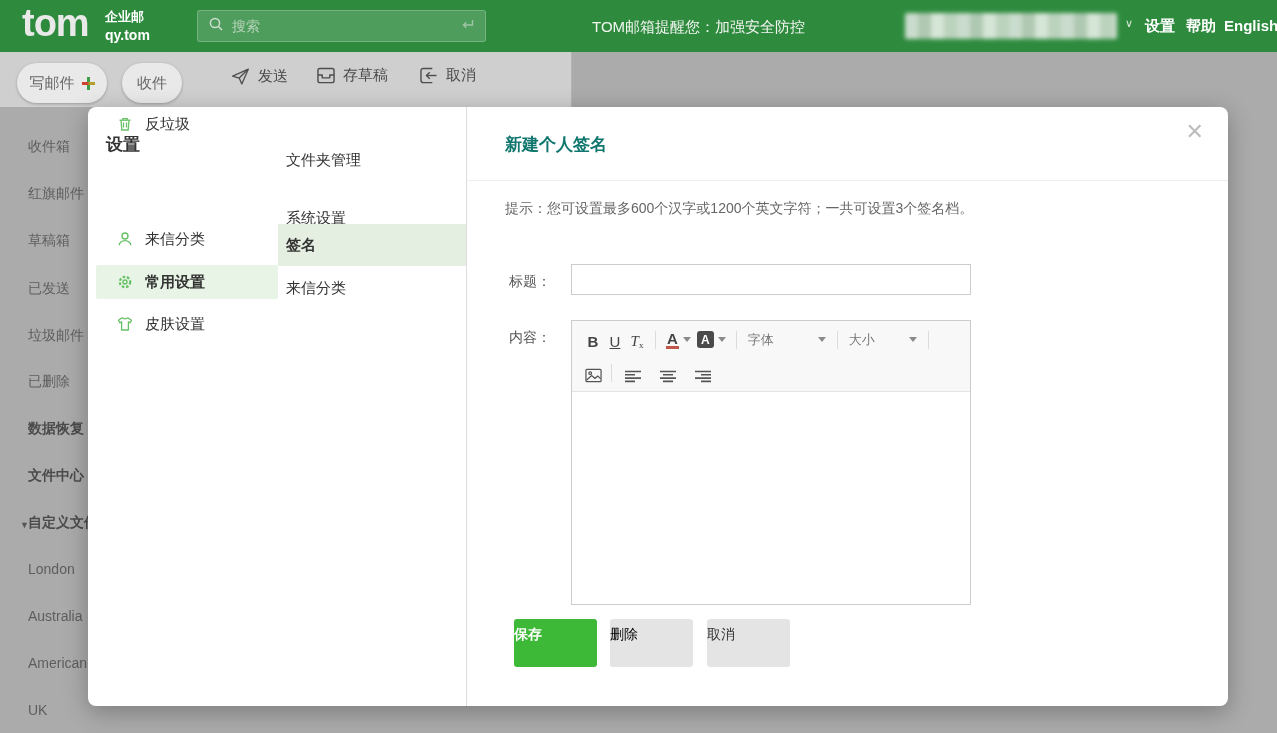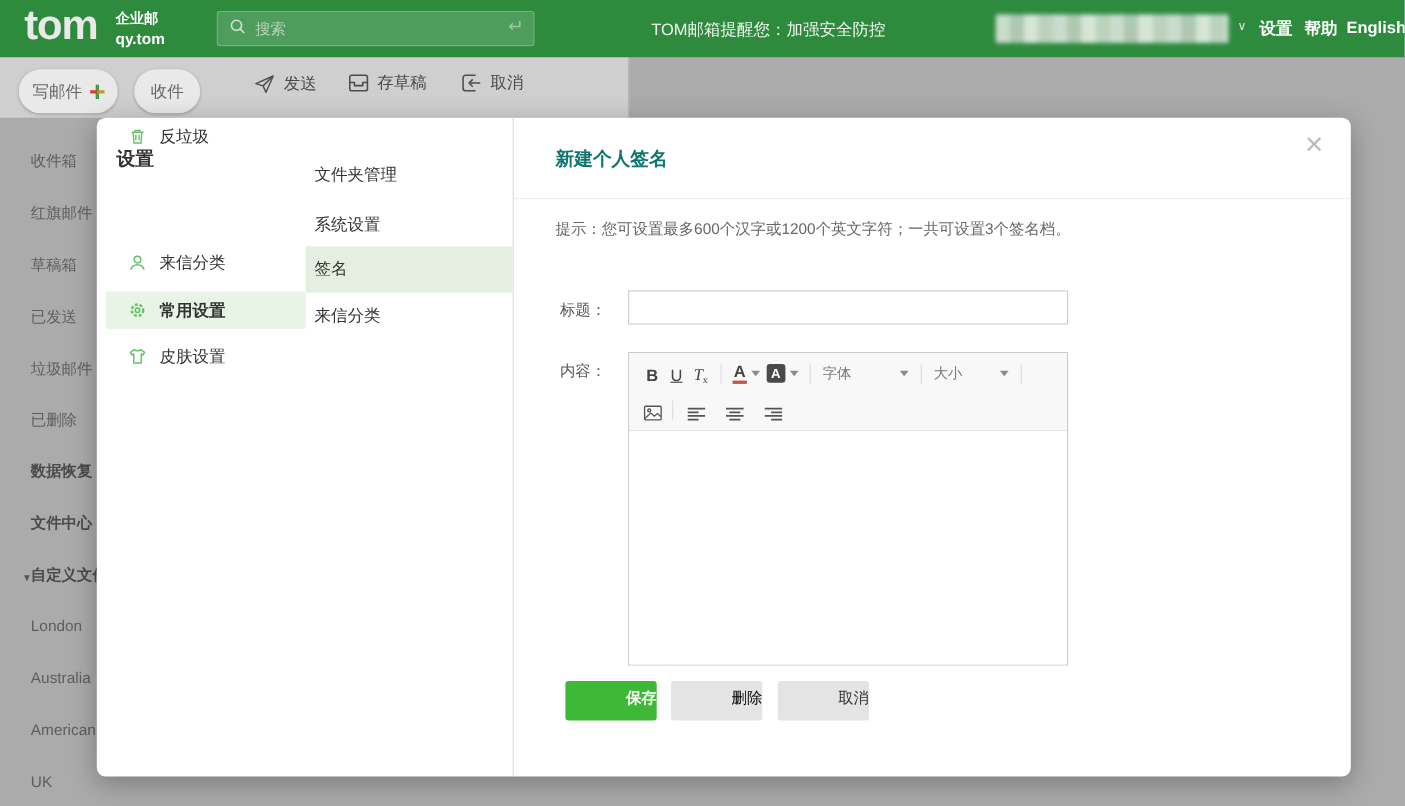--- a/index.html
+++ b/index.html
@@ -48,22 +48,22 @@
   .snav{position:absolute;left:0;top:0;width:190px;height:100%}
   .snav-title{position:absolute;left:18px;top:26px;font-size:17px;font-weight:bold;color:#333}
   .snav-item{position:absolute;width:182px;left:8px;height:34px;display:flex;align-items:center;gap:12px;padding-left:21px;font-size:15px;color:#333;cursor:pointer;border-radius:2px}
   .snav-item.active{background:#e8f4e6;font-weight:bold}
   .snav-item svg{display:block;flex:0 0 auto}
   .snav-item:nth-of-type(1){top:73px}.snav-item:nth-of-type(2){top:115px}
   .snav-item:nth-of-type(3){top:158px}.snav-item:nth-of-type(4){top:200px}
 
   .subnav{position:absolute;left:190px;top:0;width:189px;height:100%;border-right:1px solid #ddd}
   .subnav-item{position:absolute;left:0;width:188px;height:42px;line-height:42px;padding-left:8px;font-size:15px;color:#333;cursor:pointer}
-  .subnav-item.active{background:#e4efe2;font-weight:normal}
-  .subnav-item:nth-of-type(1){top:32px}.subnav-item:nth-of-type(2){top:77px}
+  .subnav-item.active{background:#e4efe2;font-weight:bold}
+  .subnav-item:nth-of-type(1){top:32px}.subnav-item:nth-of-type(2){top:90px}
   .subnav-item:nth-of-type(3){top:117px}.subnav-item:nth-of-type(4){top:160px}
   .subnav-item:nth-of-type(5){top:203px}
 
   .panel{position:absolute;left:379px;top:0;width:761px;height:100%}
   .p-head{position:absolute;left:38px;top:26px;font-size:17px;font-weight:bold;color:#0f766e}
   .p-close{position:absolute;right:24px;top:14px;font-size:22px;color:#bdbdbd;cursor:pointer;line-height:1}
   .p-div{position:absolute;left:0;right:0;top:73px;height:1px;background:#ededed}
   .p-tip{position:absolute;left:38px;top:93px;font-size:14px;color:#666}
   .f-label{position:absolute;left:32px;width:52px;text-align:right;font-size:14px;color:#555}
   .f-label.title{top:166px}.f-label.content{top:222px}
@@ -80,21 +80,21 @@
   .ed-sep{width:1px;height:18px;background:#dcdcdc;margin:0 7px;flex:0 0 auto}
   .ed-color{display:flex;align-items:center;gap:4px;cursor:pointer;margin:0 3px}
   .ed-color .a-fore{font-weight:bold;font-size:15px;color:#444;border-bottom:3px solid #c0564a;line-height:15px;padding:0 1px}
   .ed-color .a-back{width:17px;height:17px;border-radius:3px;background:#4a4a4a;color:#fff;font-size:12px;font-weight:bold;display:flex;align-items:center;justify-content:center}
   .caret-down{width:0;height:0;border-left:4px solid transparent;border-right:4px solid transparent;border-top:5px solid #8a8a8a}
   .ed-select{display:flex;align-items:center;justify-content:space-between;color:#777;font-size:13px;padding:0 4px;cursor:pointer}
   .ed-select.font{width:86px}.ed-select.size{width:76px}
   .ed-align{display:flex;align-items:center;gap:13px;margin-left:3px}
   .ed-content{height:212px;background:#fff;cursor:text}
 
-  .btn{position:absolute;top:512px;width:83px;height:36px;border-radius:3px;font-size:14px;text-align:right;line-height:30px;cursor:pointer}
+  .btn{position:absolute;top:512px;width:83px;height:48px;border-radius:3px;font-size:14px;text-align:left;line-height:30px;cursor:pointer}
   .btn.save{left:47px;background:#3eb837;color:#fff;font-weight:bold}
   .btn.del{left:143px;background:#e4e4e4;color:#000000}
   .btn.cancel{left:240px;background:#e4e4e4;color:#333}
 </style>
 </head>
 <body>
 
 <div class="screen">
 
   <div class="header">

